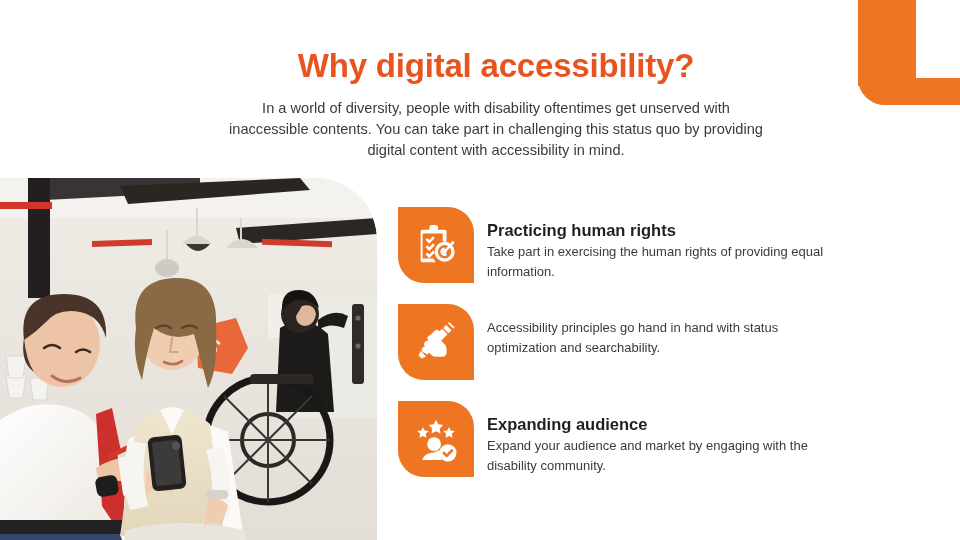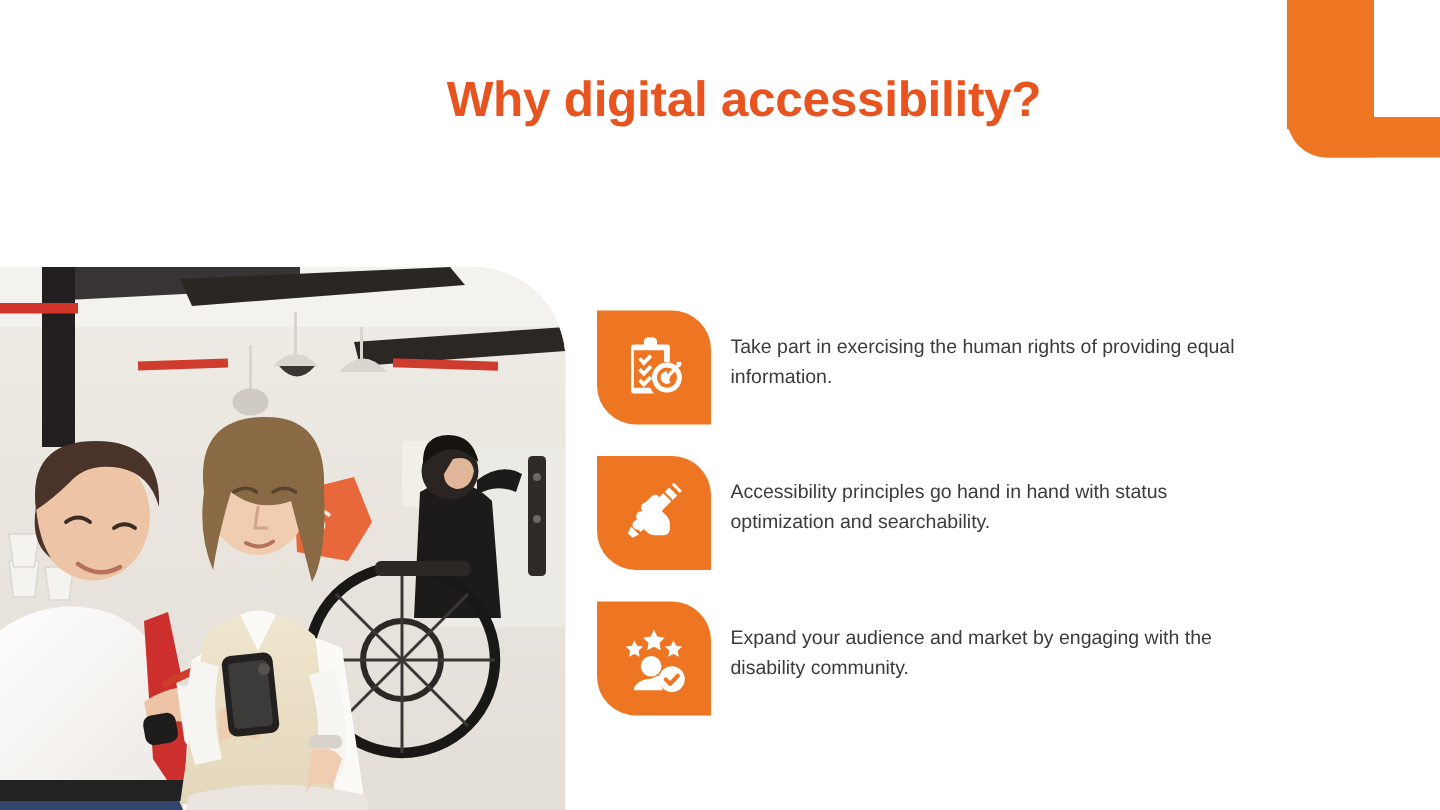--- a/index.html
+++ b/index.html
@@ -135,20 +135,21 @@
 <div id="slide">
 
   <div>
     <div class="corner-vert"></div>
     <div class="corner-fill"></div>
     <div class="corner-arm"></div>
   </div>
 
   <div class="header">
     <h1 class="title">Why digital accessibility?</h1>
+    <p class="subtitle">In a world of diversity, people with disability oftentimes get unserved with inaccessible contents. You can take part in challenging this status quo by providing digital content with accessibility in mind.</p>
   </div>
 
   <div class="photo">
     <svg width="377" height="362" viewBox="0 0 377 362" xmlns="http://www.w3.org/2000/svg">
       <defs>
         <linearGradient id="wallg" x1="0" y1="0" x2="0" y2="1">
           <stop offset="0%" stop-color="#efece6"></stop>
           <stop offset="100%" stop-color="#e3ded6"></stop>
         </linearGradient>
         <linearGradient id="sweaterg" x1="0" y1="0" x2="0" y2="1">
@@ -299,20 +300,21 @@
               <path d="M33 20.6a10.4 10.4 0 1 0 0 20.8 10.4 10.4 0 0 0 0-20.8zm0 3.4a7 7 0 1 1 0 14 7 7 0 0 1 0-14z"></path>
               <path d="M33 26.6a4.4 4.4 0 1 0 2.6 7.9l-2.6-3.5z"></path>
               <circle cx="33" cy="31" r="2.2"></circle>
               <path d="M33.4 30.4L42 21.4" stroke="#ffffff" stroke-width="2.4" stroke-linecap="round" fill="none"></path>
               <path d="M39.2 20.6l3.6-.6-.6 3.6z"></path>
             </g>
           </svg>
         </span>
       </div>
       <div class="feature-text">
+        <h2 class="feature-title">Practicing human rights</h2>
         <p class="feature-desc">Take part in exercising the human rights of providing equal information.</p>
       </div>
     </div>
 
     <div class="feature">
       <div class="badge">
         <span>
           <svg width="46" height="46" viewBox="0 0 48 48" xmlns="http://www.w3.org/2000/svg">
             <g fill="#ffffff">
 
@@ -351,18 +353,19 @@
 
               <path d="M22 38c-6.6 0-12 4-12 7.6V46h20.2a10.3 10.3 0 0 1-1.9-6 10.3 10.3 0 0 1 1.1-4.6A17.6 17.6 0 0 0 22 38z"></path>
 
               <circle cx="36.4" cy="38.4" r="9"></circle>
             </g>
             <path d="M32.2 38.6l3 3 5.4-5.6" stroke="#ee7623" stroke-width="2.8" fill="none" stroke-linecap="round" stroke-linejoin="round"></path>
           </svg>
         </span>
       </div>
       <div class="feature-text">
+        <h2 class="feature-title">Expanding audience</h2>
         <p class="feature-desc">Expand your audience and market by engaging with the disability community.</p>
       </div>
     </div>
 
   </div>
 </div>
 
 </body></html>

